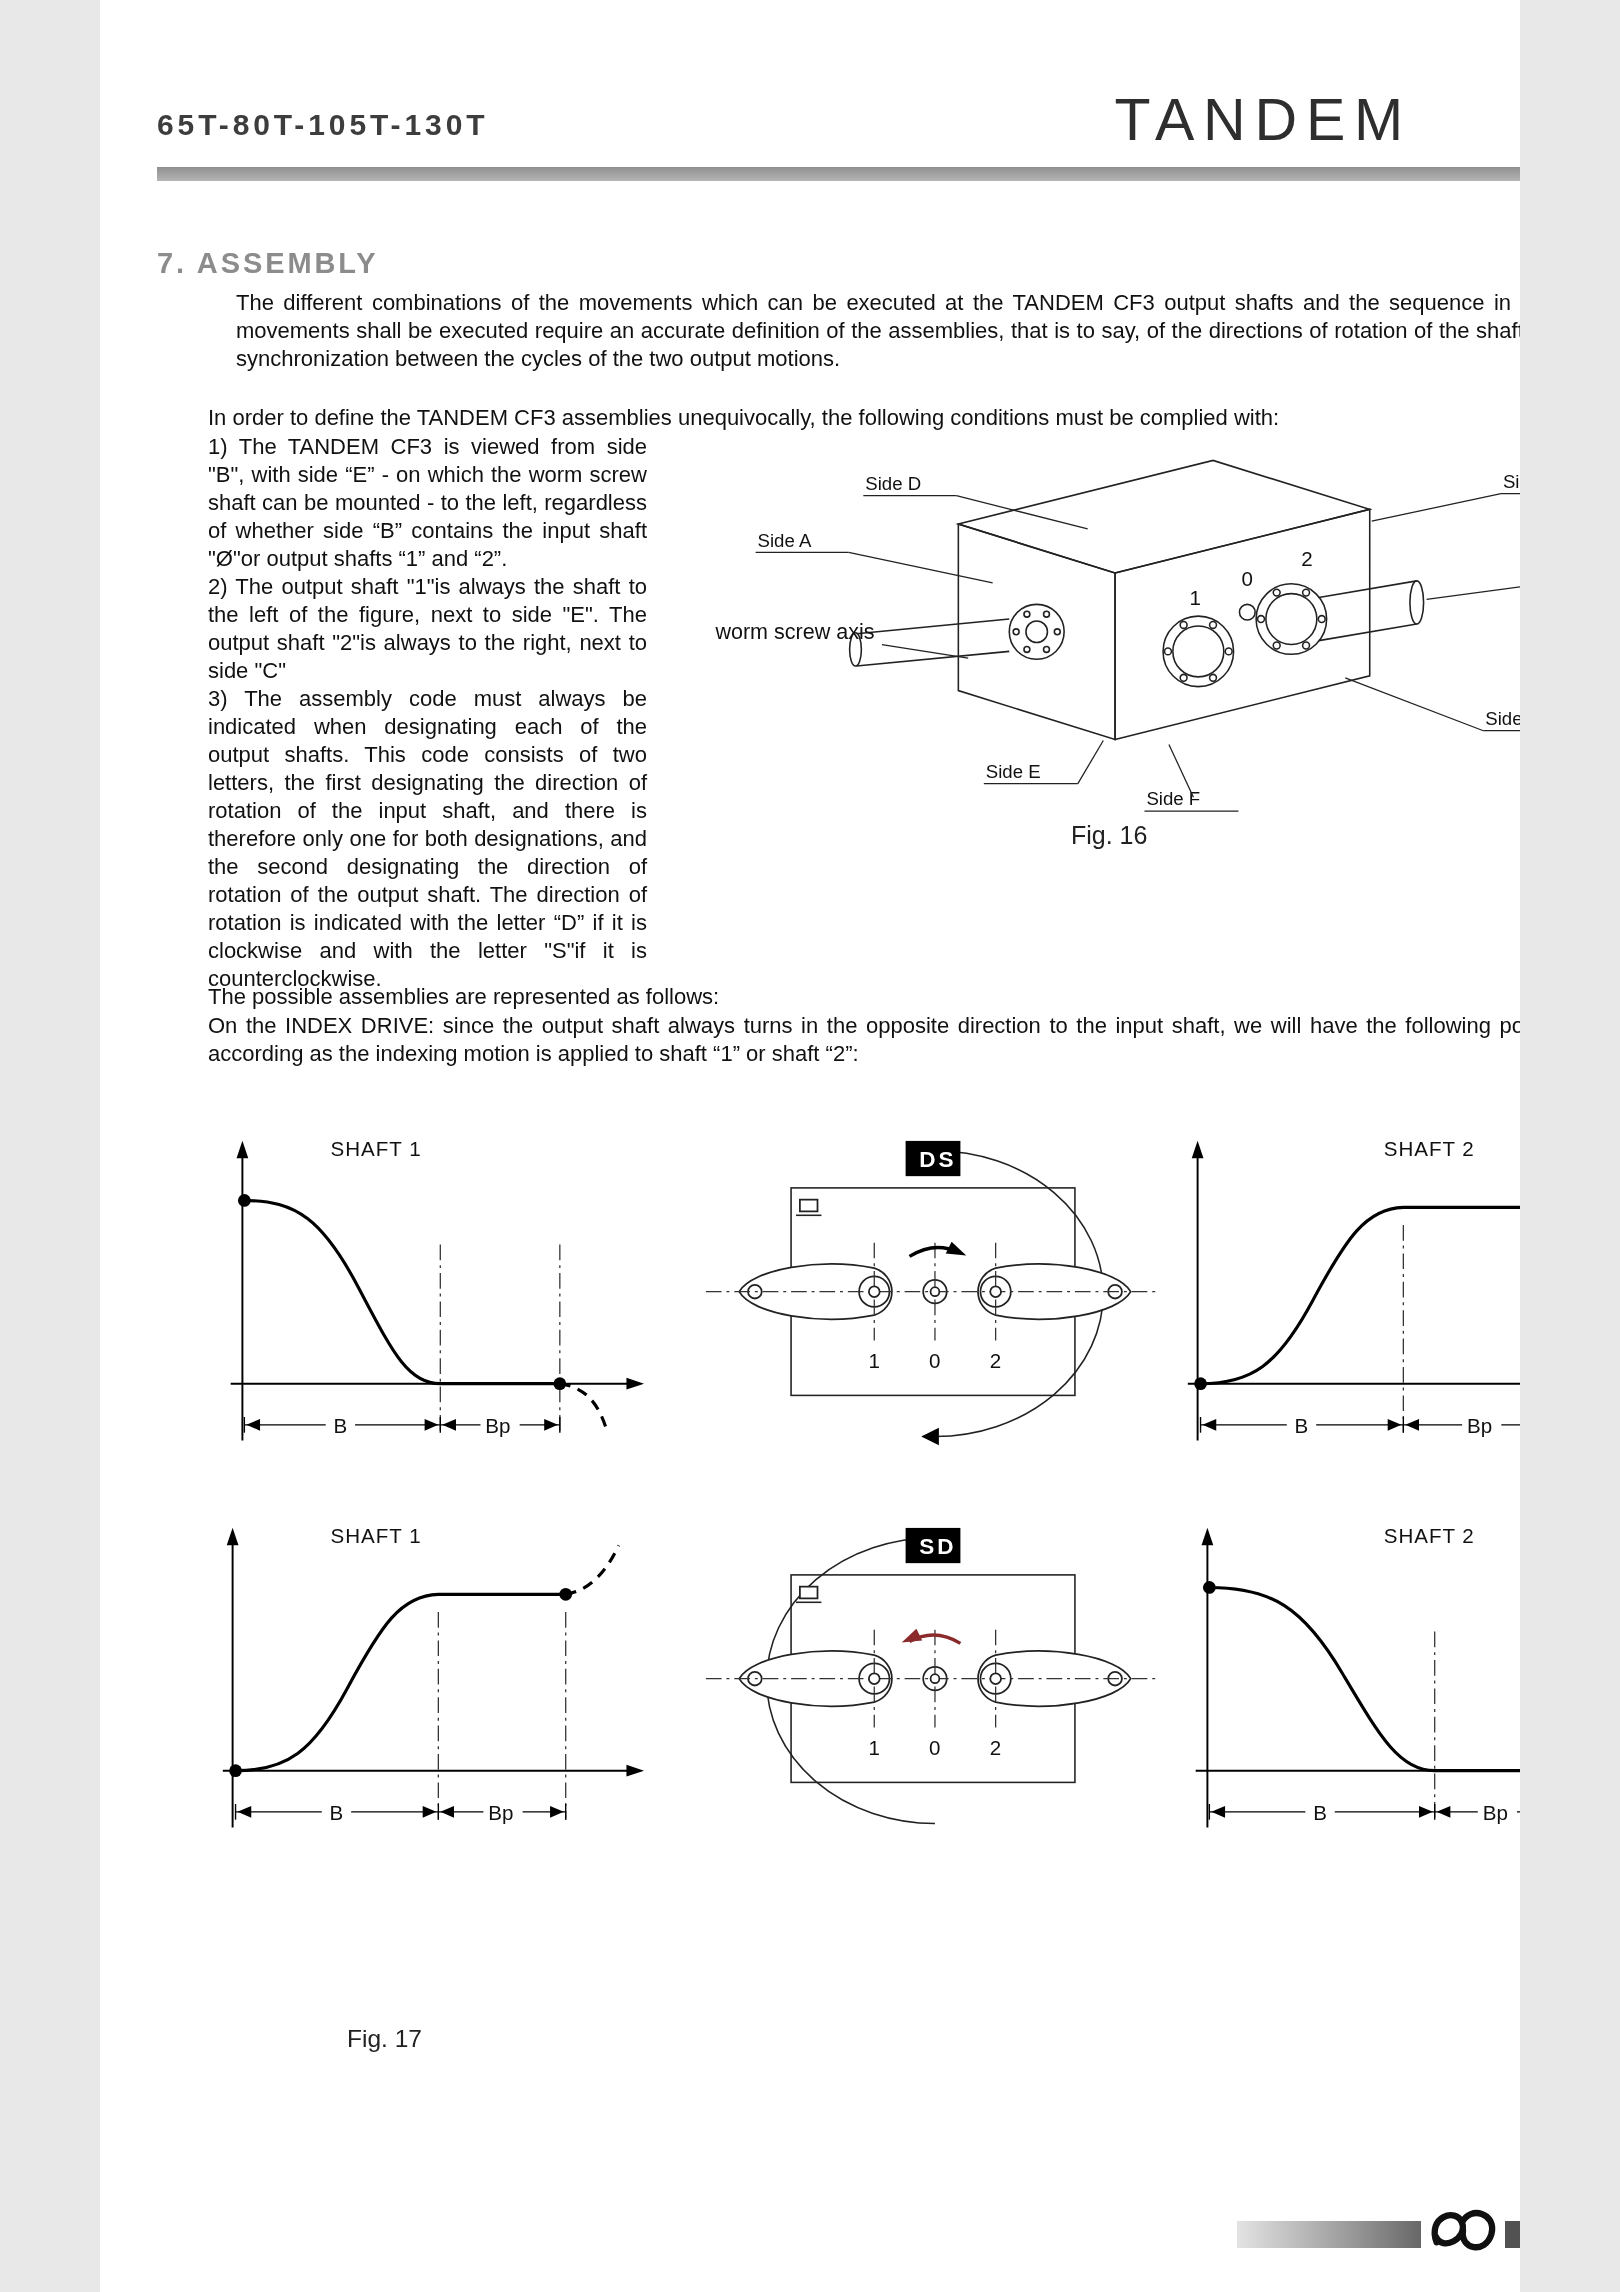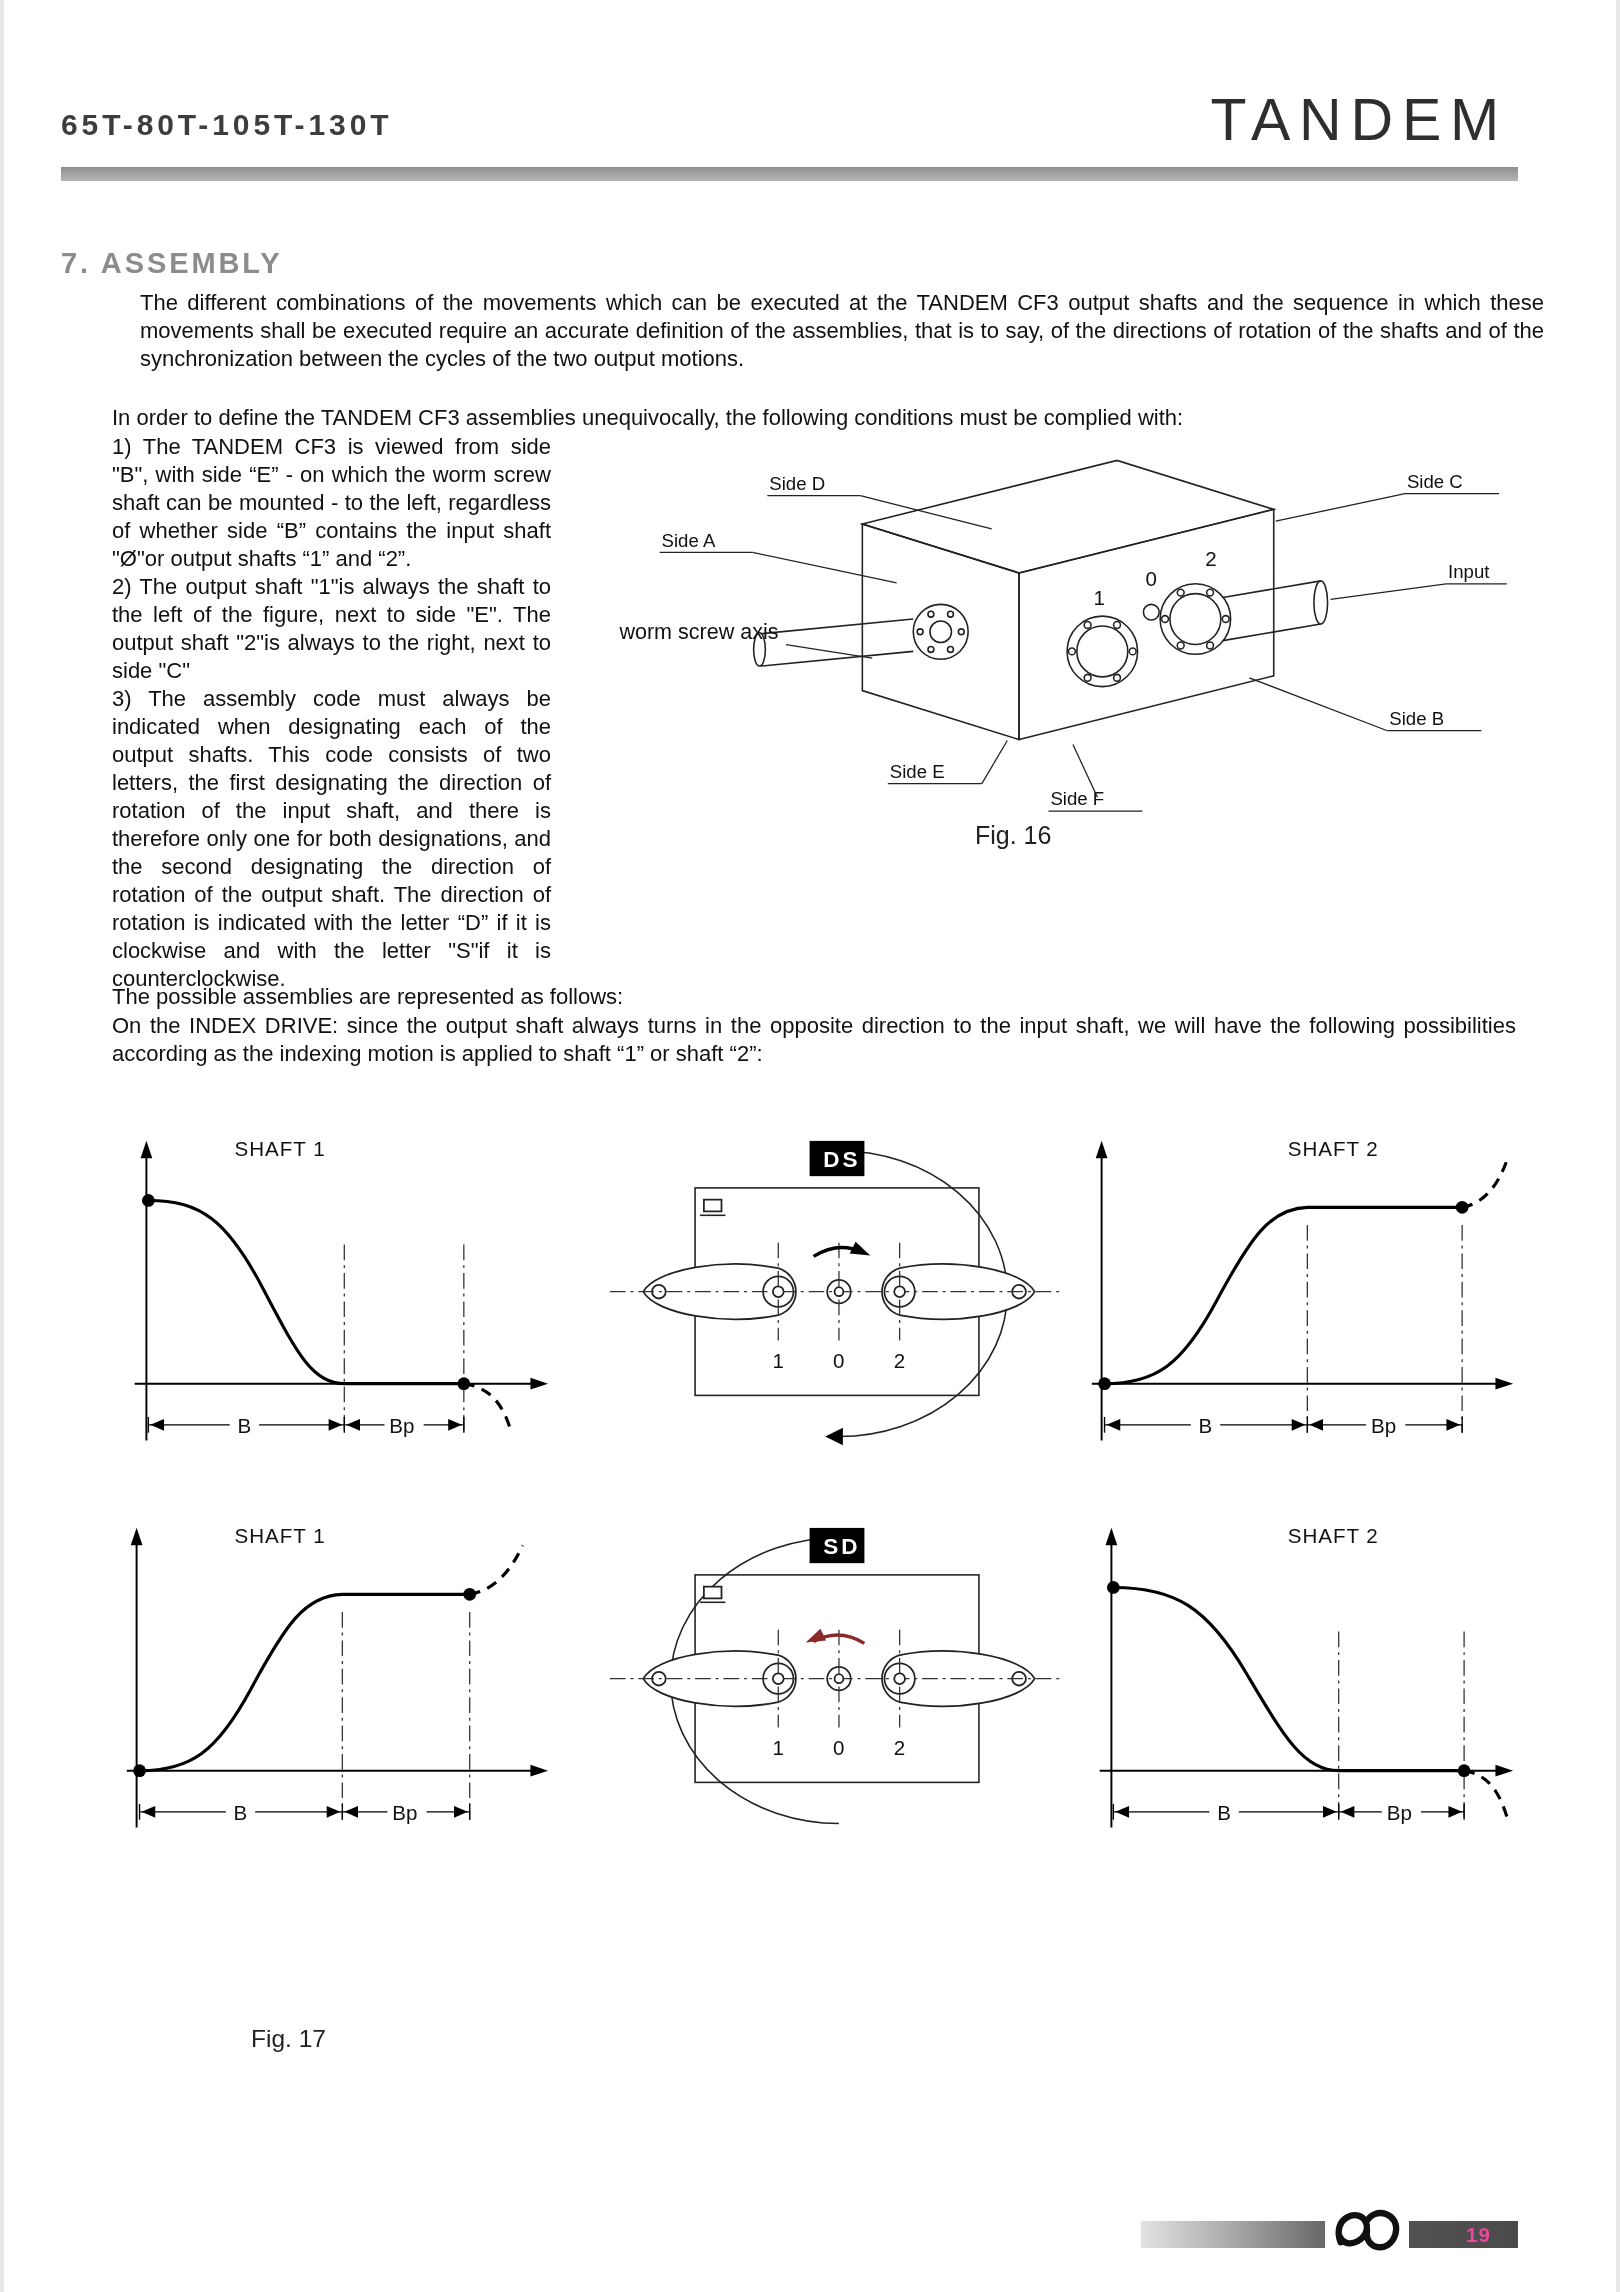--- a/index.html
+++ b/index.html
@@ -1,16 +1,16 @@
 <!DOCTYPE html>
 <html><head>
 <meta charset="utf-8">
 <style>
   html,body{margin:0;padding:0;background:#e8e8e8;}
-  .page{position:relative;width:1612px;height:2293px;background:#ffffff;font-family:"Liberation Sans",sans-serif;color:#111;overflow:hidden;margin:0 auto;text-decoration:underline;}
+  .page{position:relative;width:1420px;height:2293px;background:#ffffff;font-family:"Liberation Sans",sans-serif;color:#111;overflow:hidden;margin:0 auto;text-decoration:underline;}
   
   .model{position:absolute;left:57px;top:108px;font-size:30px;font-weight:600;letter-spacing:3.9px;color:#3d3d3d;}
   .brand{position:absolute;right:108px;top:86px;font-size:59px;font-weight:400;letter-spacing:8.8px;color:#2e2e2e;}
   .header-bar{position:absolute;left:57px;top:167px;width:1457px;height:13.7px;background:linear-gradient(180deg,#8f8f8f,#b5b5b5);}
   
   .section-title{position:absolute;left:57px;top:247px;font-size:29px;font-weight:bold;letter-spacing:2.9px;color:#8c8c8c;}
   .para{position:absolute;left:108px;width:1404px;font-size:22px;line-height:28px;text-align:justify;}
   .p1{top:289px;margin-left:28px;}
   .p2{top:404px;}
   .leftcol{position:absolute;left:108px;top:433px;width:439px;font-size:22px;line-height:28px;text-align:justify;}

